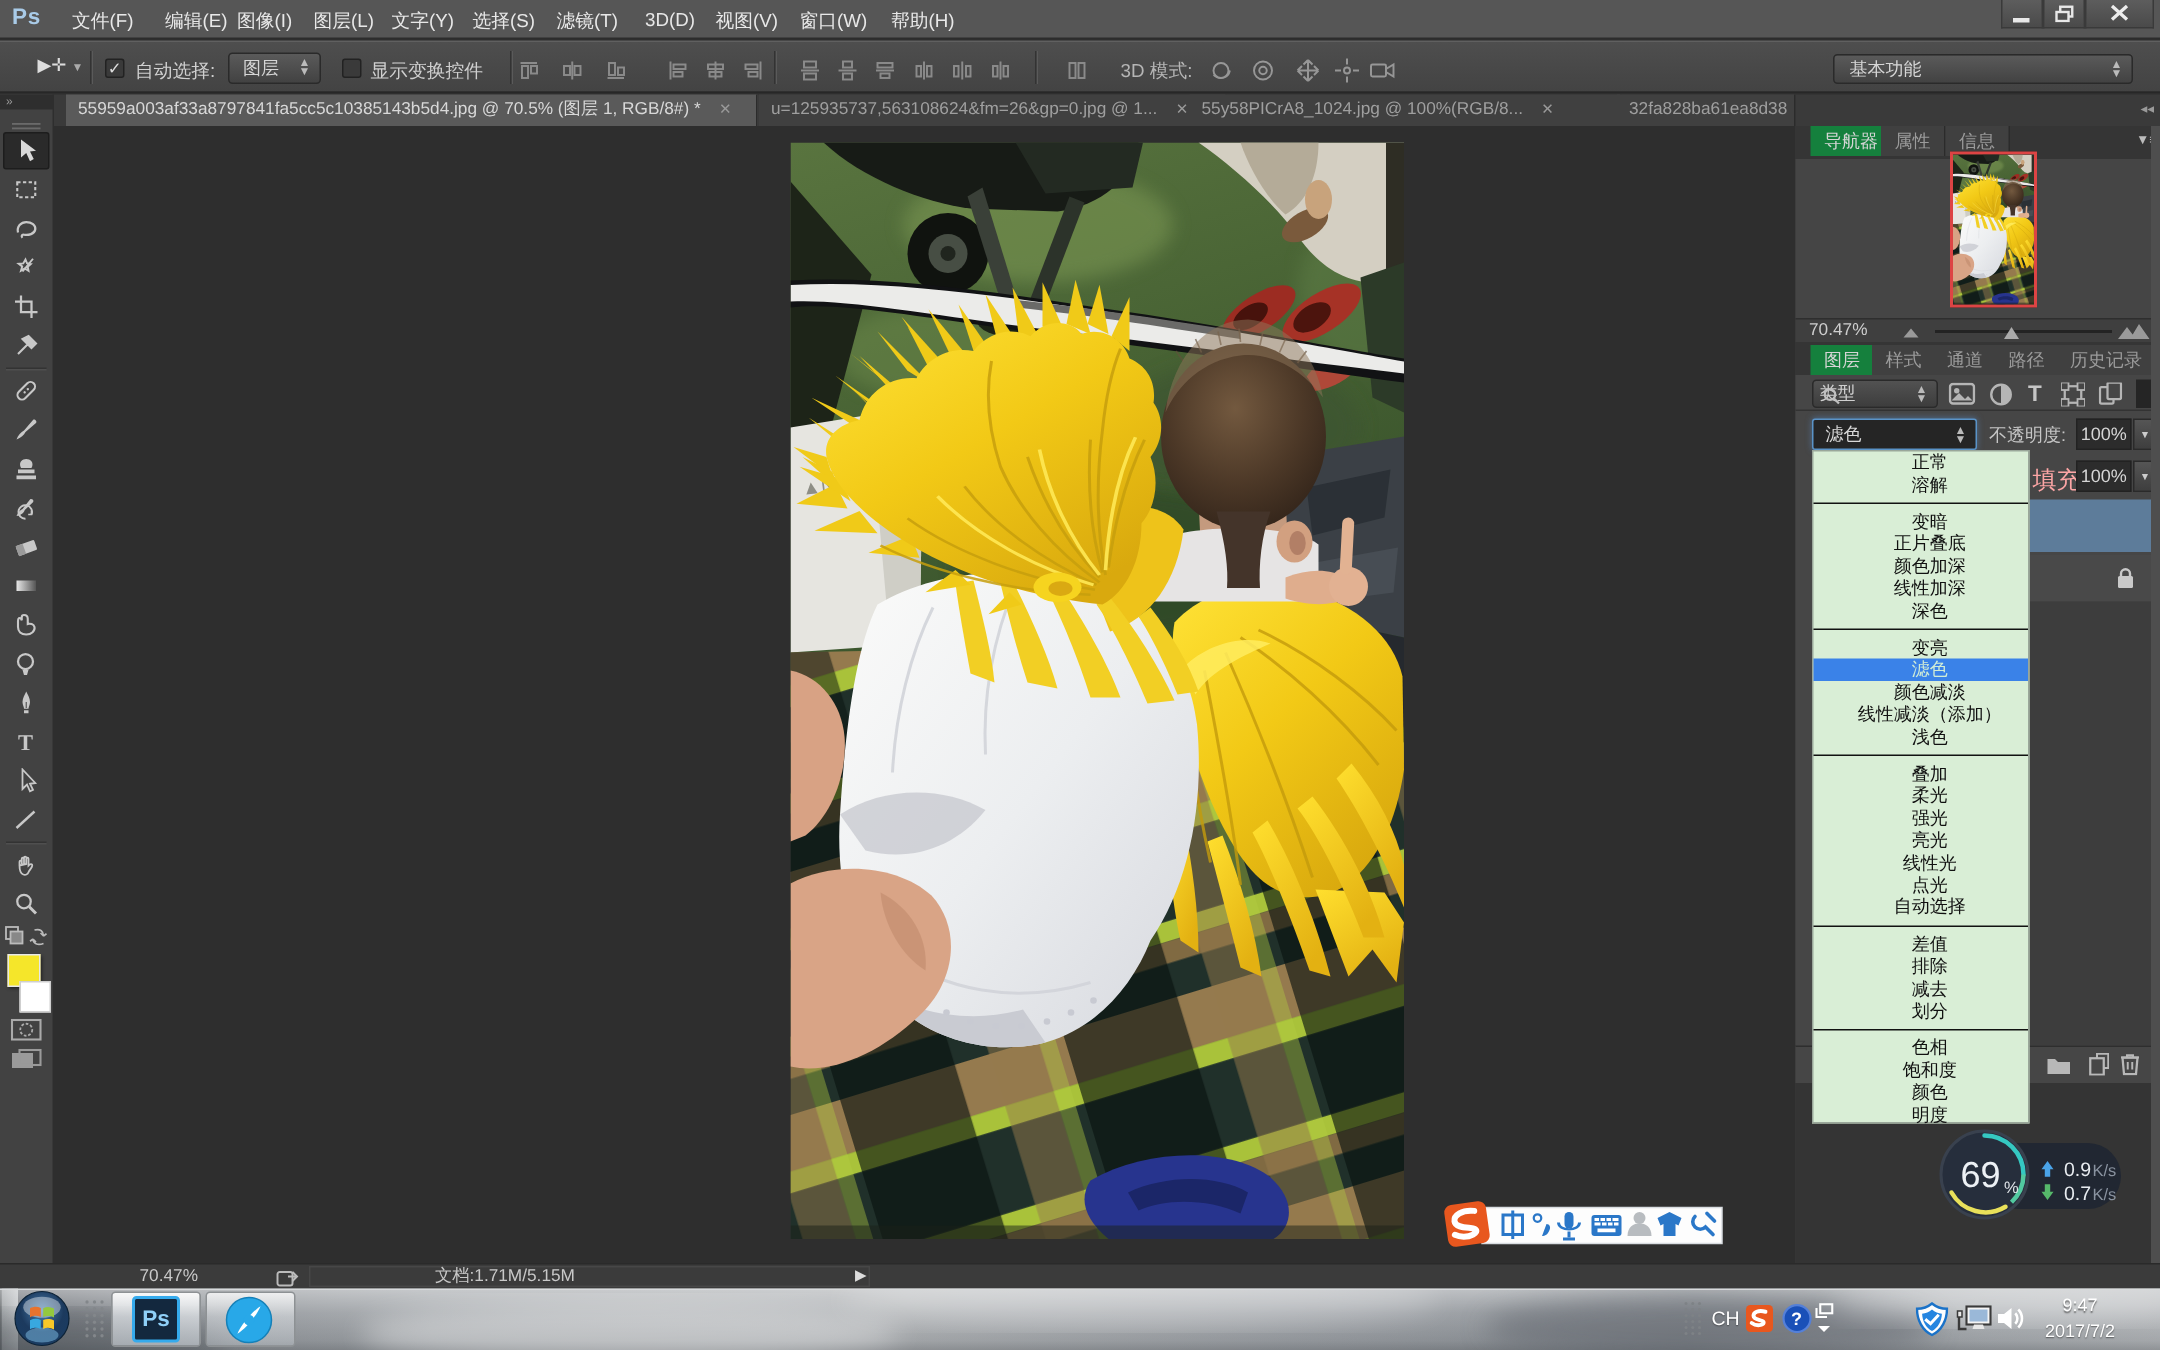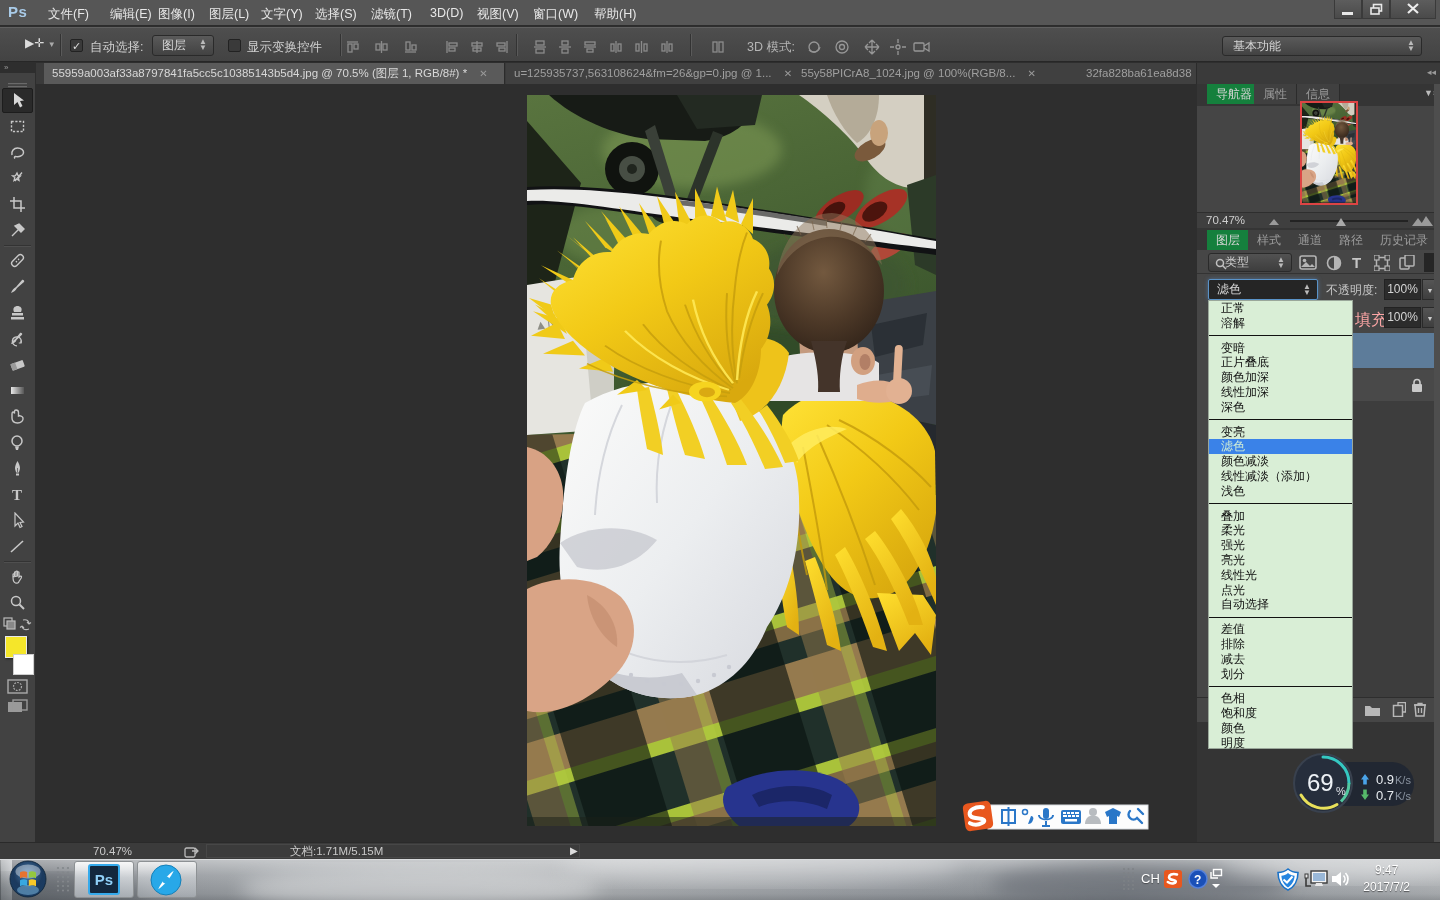--- a/index.html
+++ b/index.html
@@ -58,21 +58,21 @@
 
 
 #rpanel { left:1197px; top:84px; width:243px; height:758px; background:#3f3f3f; }
 .paneltab { position:absolute; top:2px; height:20px; font-size:12px; line-height:20px;
   padding:0 9px; color:#9b9b9b; background:#404040; border-right:1px solid #2b2b2b;}
 .paneltab.active { background:#15803d; color:#d5d5d5; }
 
 
 #blendlist { left:1208px; top:300px; width:145px; height:449px; background:#d9eed6;
   border:1px solid #9aa79a; color:#111; font-size:12px; z-index:50; }
-.bl-item { height:14.8px; line-height:14.8px; padding-left:12px; white-space:nowrap; }
+.bl-item { height:14.8px; line-height:14.8px; padding-left:12px; white-space:nowrap;text-align:center; }
 .bl-item.hl { background:#3a82e8; color:#d0ecd6; }
 .bl-sep { height:1px; background:#111; margin:4.5px 0 4.5px 0; }
 
 
 #taskbar { left:0; top:859px; width:1440px; height:41px;
   background:linear-gradient(90deg,#70747a 0%,#8f9398 8%,#a3a7ab 20%,#aeb1b4 42%,#9b9fa4 62%,#8a8f94 78%,#a8acb0 92%,#b2b5b8 100%); }
 #taskbar::before { content:""; position:absolute; left:0; top:0; width:100%; height:100%; background:linear-gradient(rgba(255,255,255,0.4),rgba(255,255,255,0.08) 40%,rgba(60,65,70,0.12) 85%,rgba(40,45,50,0.25)); }
 .tbtn { position:absolute; top:2px; width:60px; height:37px; border:1px solid #8d9194;
   border-radius:3px; background:linear-gradient(rgba(255,255,255,0.75),rgba(220,224,228,0.55) 45%,rgba(190,196,202,0.5)); }
 #clock { right:30px; top:3px; color:#fff; font-size:12px; text-align:center; line-height:17px; text-shadow:0 1px 1px rgba(0,0,0,0.5); }
@@ -652,21 +652,21 @@
 <div class="paneltab" style="left:1289px;top:230px">通道</div>
 <div class="paneltab" style="left:1330px;top:230px">路径</div>
 <div class="paneltab" style="left:1371px;top:230px">历史记录</div>
 
 <div class="abs" style="left:1197px;top:250px;width:243px;height:447px;background:#464646"></div>
 
 <div class="abs" style="left:1208px;top:253px;width:84px;height:19px;background:linear-gradient(#525252,#3d3d3d);border:1px solid #2a2a2a;border-radius:3px;color:#cfcfcf;font-size:12px;line-height:17px">
   <svg style="position:absolute;left:6px;top:4px" width="12" height="12">
         <circle cx="5" cy="5" r="3.5" fill="none" stroke="#c0c0c0" stroke-width="1.5"></circle>
         <line x1="7.5" y1="7.5" x2="11" y2="11" stroke="#c0c0c0" stroke-width="1.5"></line>
-      </svg><span style="margin-left:16px">类型</span><span class="updn">▲<br>▼</span>
+      </svg><span style="margin-left:4px">类型</span><span class="updn">▲<br>▼</span>
 </div>
 <svg class="abs" style="left:1299px;top:255px" width="18" height="15">
       <rect x="1" y="1" width="16" height="13" rx="2" fill="none" stroke="#b5b5b5" stroke-width="1.6"></rect>
       <circle cx="5.5" cy="5.5" r="1.8" fill="#b5b5b5"></circle>
       <path d="M2,12 L7,7 L11,11 L13,9 L16,12 Z" fill="#b5b5b5"></path>
     </svg>
 <svg class="abs" style="left:1326px;top:255px" width="16" height="16">
       <circle cx="8" cy="8" r="6.5" fill="none" stroke="#b5b5b5" stroke-width="1.6"></circle>
       <path d="M8,1.5 A6.5,6.5 0 0 1 8,14.5 Z" fill="#b5b5b5"></path>
     </svg>

